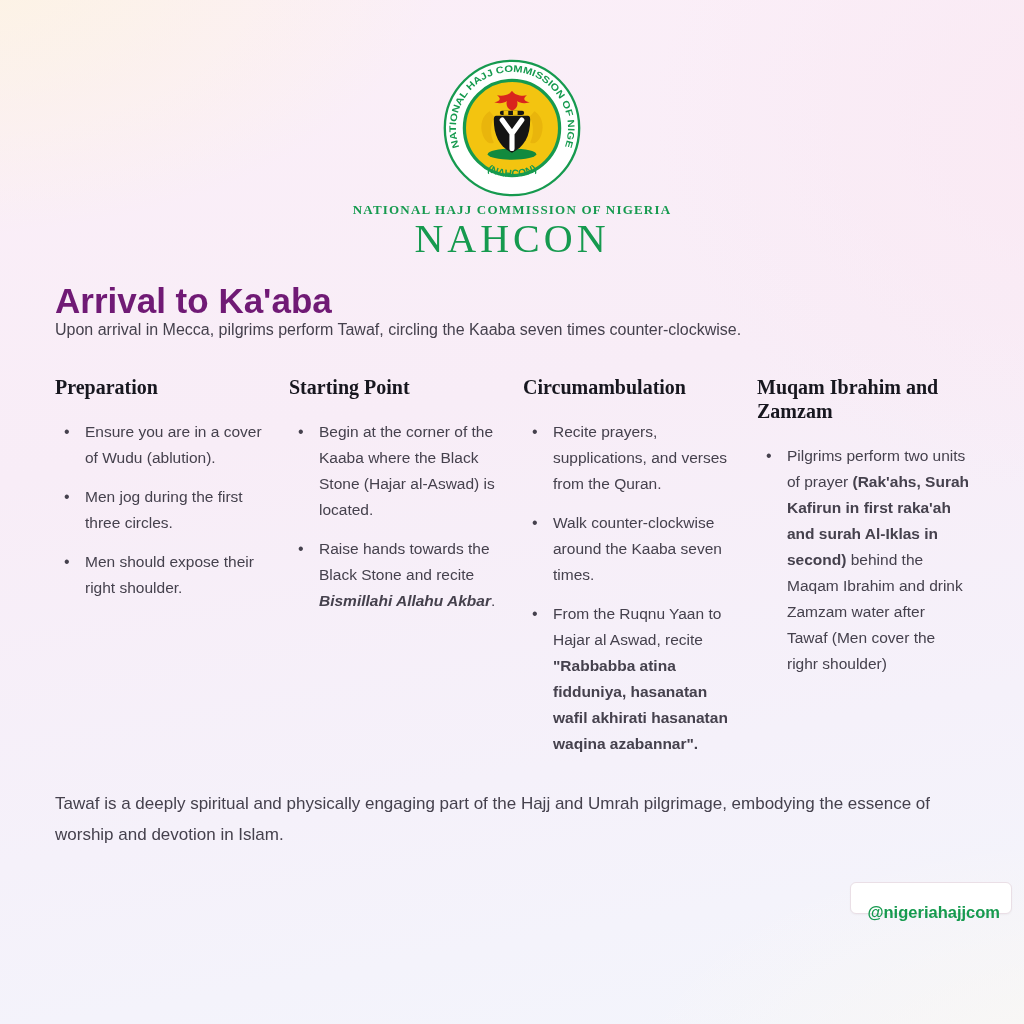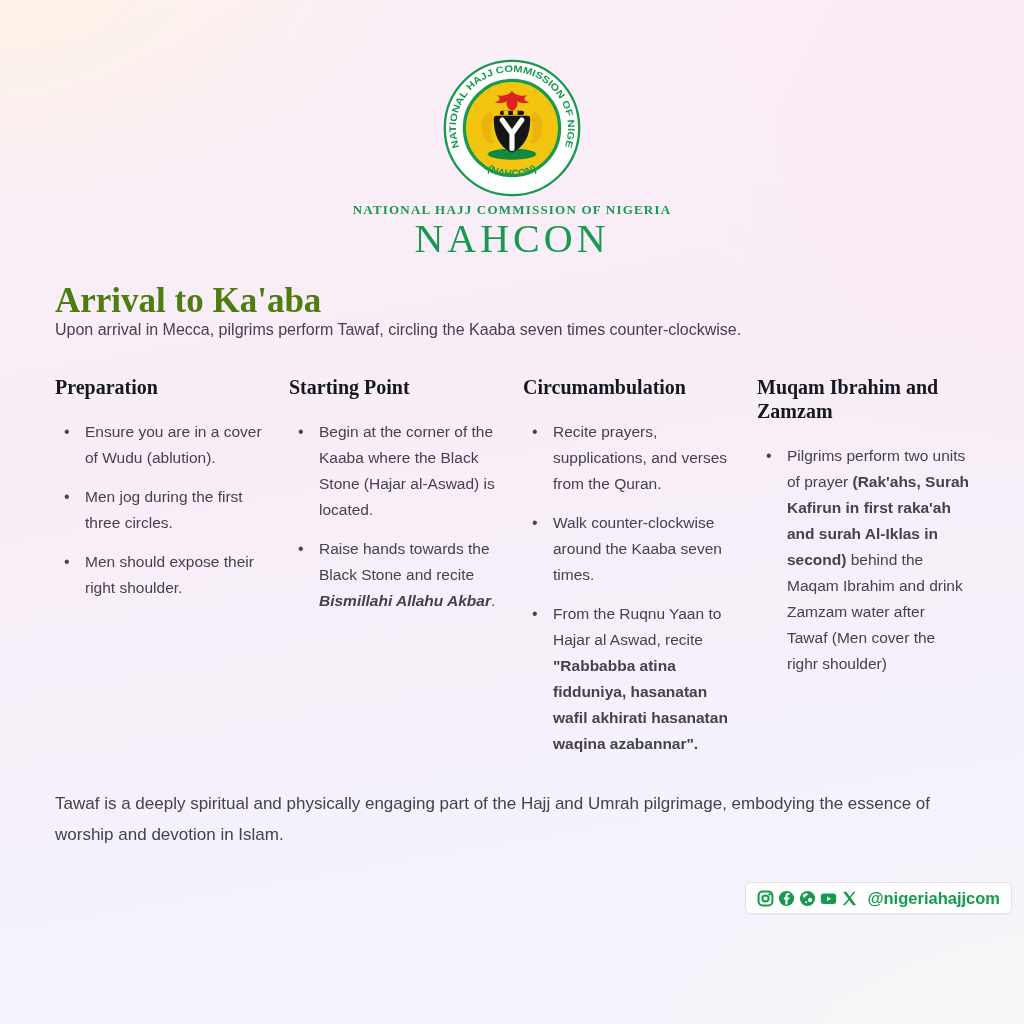--- a/index.html
+++ b/index.html
@@ -28,22 +28,22 @@
   .wordmark{
     font-family:"Liberation Serif", serif;
     font-weight:400; font-size:40px; letter-spacing:4px;
     color:#169a4f; line-height:1.0; margin-top:1px;
   }
 
   
   main{ padding:0 55px; }
   h1{
     margin-top:22px;
-    font-family:Liberation Serif, serif;
-    font-weight:700; font-size:35px; color:#4d7c0f;
+    font-family:Liberation Sans, sans-serif;
+    font-weight:700; font-size:35px; color:#701a75;
   }
   .intro{ font-size:16px; color:#45414d; }
 
   .columns{
     margin-top:36px;
     display:grid;
     grid-template-columns:repeat(4, 1fr);
     column-gap:22px;
     min-height:376px;
   }
@@ -71,20 +71,21 @@
     font-size:17px; line-height:31px; color:#45414d;
   }
 
   
   .social-badge{
     position:absolute; top:882px; right:12px;
     height:32px; padding:0 11px;
     background:#ffffff; border:1px solid #eadfe6; border-radius:6px;
     display:flex; align-items:center; gap:4px;
     box-shadow:0 1px 2px rgba(0,0,0,0.04);
+    flex-direction:column;
   }
   .social-badge svg{ width:17px; height:17px; display:block; }
   .social-handle{
     margin-left:5px; font-size:16.5px; font-weight:700; color:#169a4f;
   }
 </style>
 </head>
 <body>
 
 <div class="page">

